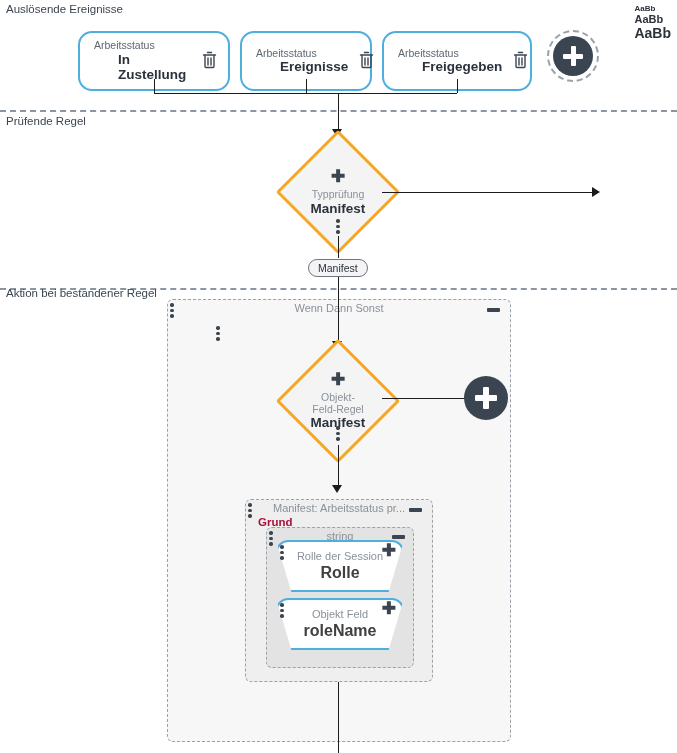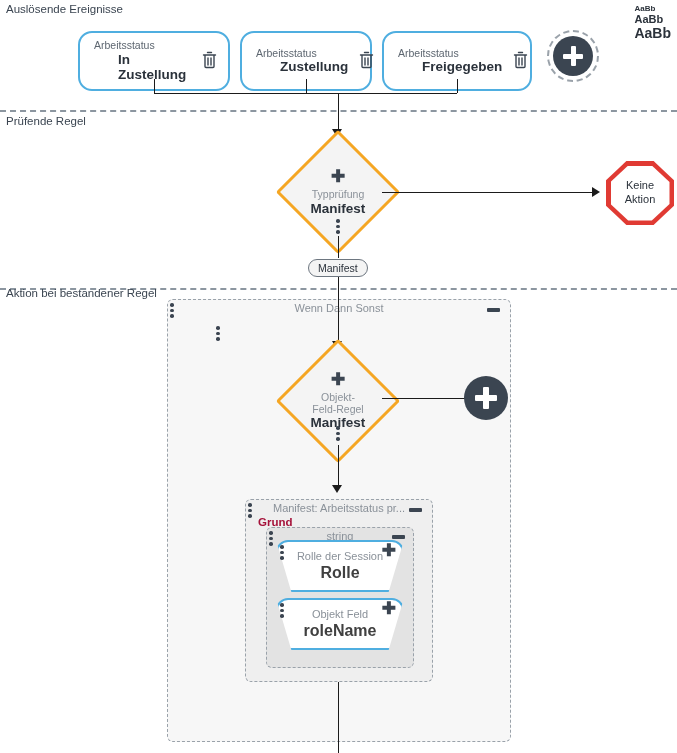--- a/index.html
+++ b/index.html
@@ -201,21 +201,21 @@
     <span class="trash-icon">
       <svg width="17" height="19" viewBox="0 0 17 19">
           <path d="M2.5 5h12M6.5 2.5h4M4 5.5v11a1 1 0 001 1h7a1 1 0 001-1v-11M7 8v7M10 8v7" stroke="#3b4551" stroke-width="1.4" fill="none" stroke-linecap="round"></path>
         </svg>
     </span>
   </div>
 
   <div class="event-pill" style="left:240px; top:31px; width:132px;">
     <div class="event-texts">
       <span class="event-type">Arbeitsstatus</span>
-      <span class="event-value">Zustellung</span>
+      <span class="event-value">Ereignisse</span>
     </div>
     <span class="trash-icon">
       <svg width="17" height="19" viewBox="0 0 17 19">
           <path d="M2.5 5h12M6.5 2.5h4M4 5.5v11a1 1 0 001 1h7a1 1 0 001-1v-11M7 8v7M10 8v7" stroke="#3b4551" stroke-width="1.4" fill="none" stroke-linecap="round"></path>
         </svg>
     </span>
   </div>
 
   <div class="event-pill" style="left:382px; top:31px; width:150px;">
     <div class="event-texts">
@@ -255,26 +255,20 @@
   </div>
   <div class="kebab" style="left:336px; top:219px;">
       <span></span>
       <span></span>
       <span></span>
     </div>
 
   <div class="hline" style="left:382px; top:192px; width:210px;"></div>
   <div class="arrow-right" style="left:592px; top:187px;"></div>
 
-  <div class="octagon" style="left:606px; top:161px; width:68px; height:64px;">
-    <div class="octagon-inner">
-      <span>Keine</span>
-      <span>Aktion</span>
-    </div>
-  </div>
 
   <div class="vline" style="left:338px; top:236px; height:22px;"></div>
   <div class="conn-label" style="left:308px; top:259px;">Manifest</div>
   <div class="vline" style="left:338px; top:277px; height:22px;"></div>
 
   <div class="lane-divider" style="top:288px;"></div>
   <div class="lane-label" style="top:287px; left:6px;">Aktion bei bestandener Regel</div>
 
   <div class="group" style="left:167px; top:299px; width:344px; height:443px; background:#f7f7f7;">
     <div class="group-title">Wenn Dann Sonst</div>

